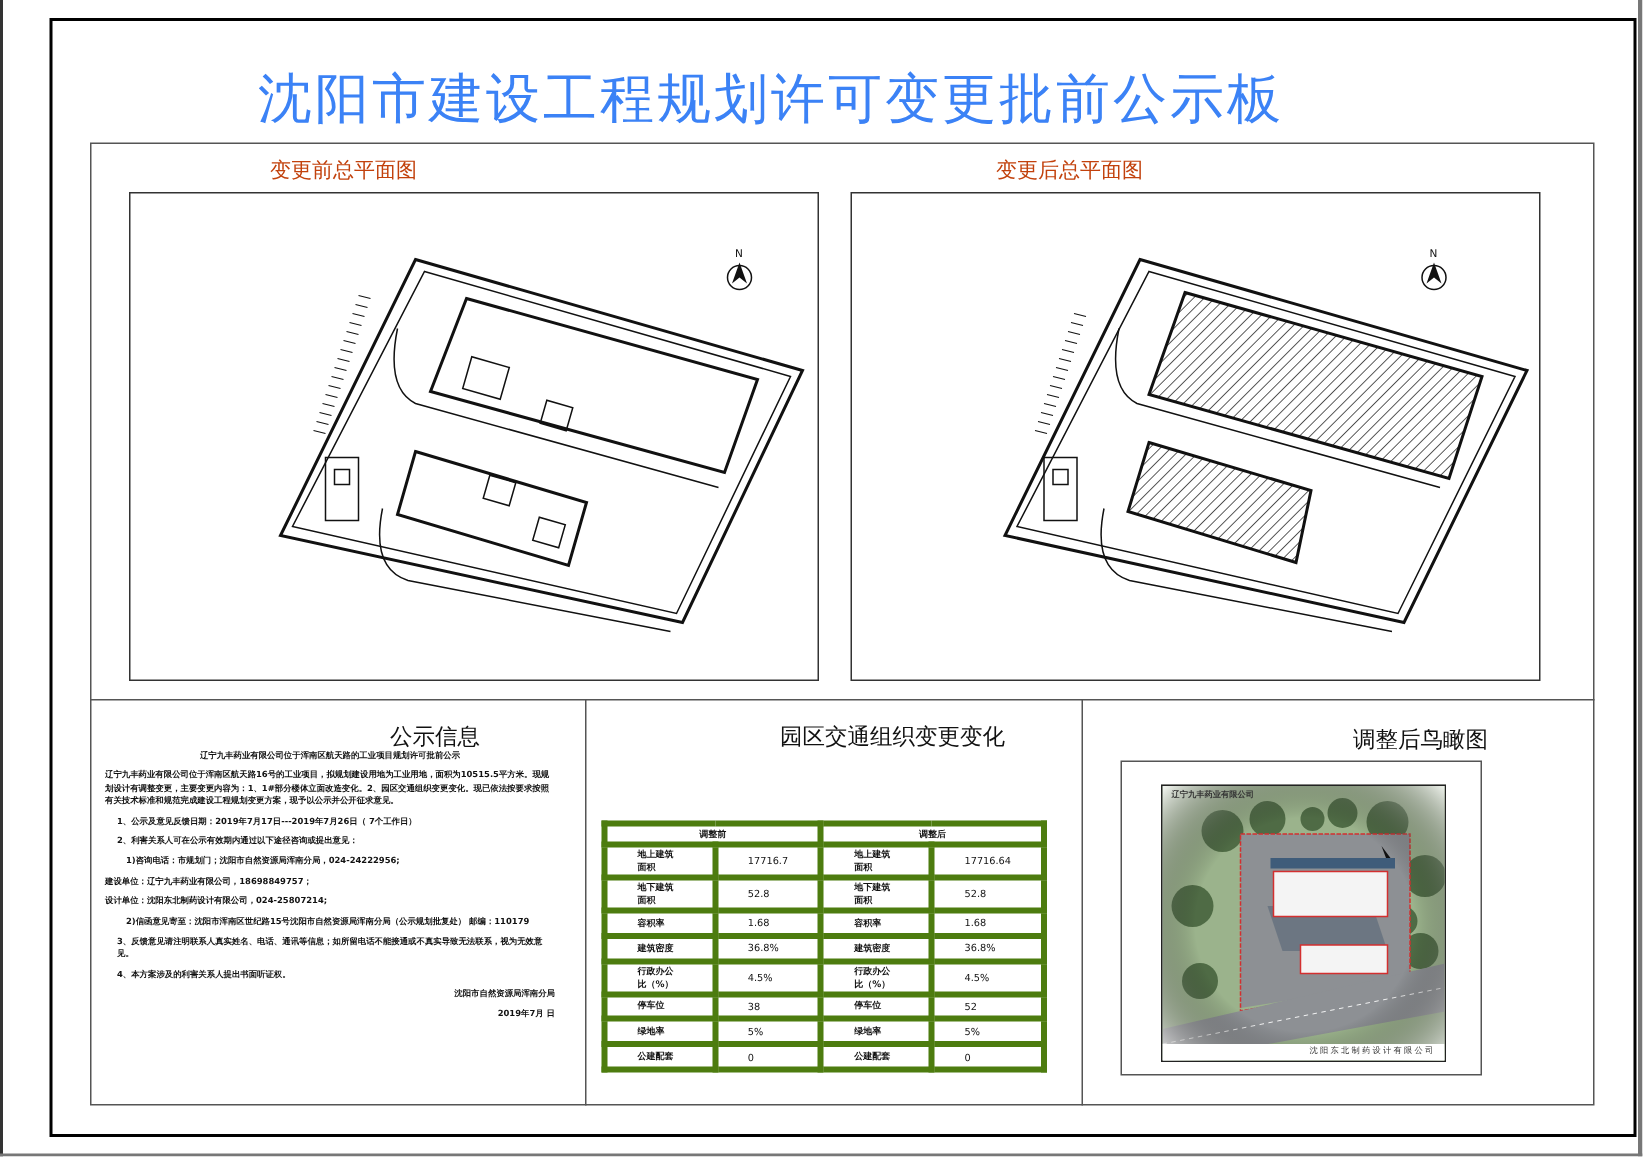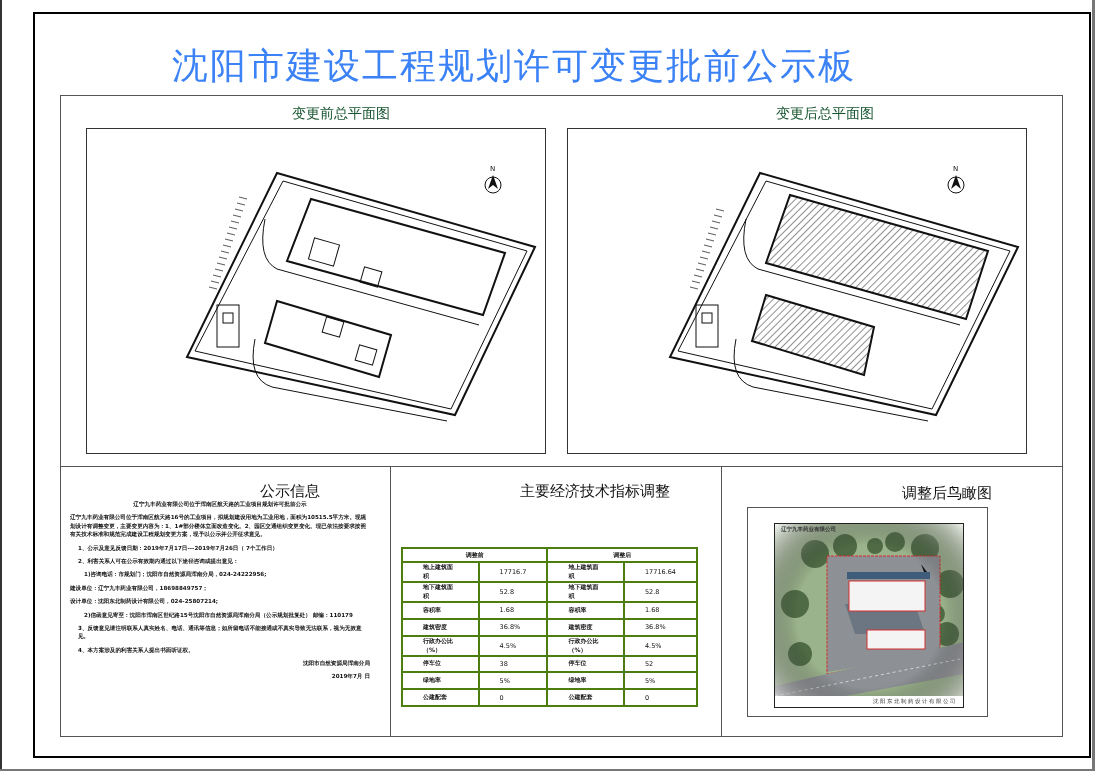--- a/index.html
+++ b/index.html
@@ -10,36 +10,36 @@
     .outer-right { position: absolute; right: 0; top: 0; width: 3px; height: 771px; background: #777; }
     .outer-bottom { position: absolute; left: 0; bottom: 0; width: 1095px; height: 2px; background: #777; }
 
     .board { position: absolute; left: 33px; top: 12px; width: 1058px; height: 746px; border: 2px solid #000; }
     .main-title { position: absolute; left: 172px; top: 42px; font-family: "DejaVu Serif", serif; font-size: 36px; letter-spacing: 2px; color: #3b82f6; font-weight: 300; }
 
     .inner { position: absolute; left: 60px; top: 95px; width: 1003px; height: 642px; border: 1px solid #555; }
     .hdiv { position: absolute; left: 60px; top: 466px; width: 1003px; height: 1px; background: #555; }
     .vdiv { position: absolute; top: 466px; width: 1px; height: 271px; background: #555; }
 
-    .panel-title { position: absolute; font-family: "DejaVu Serif", serif; font-size: 14px; color: #14532d; text-align: right; }
+    .panel-title { position: absolute; font-family: "DejaVu Serif", serif; font-size: 14px; color: #c2410c; text-align: left; }
     .plan-box { position: absolute; border: 1px solid #333; background: #fff; }
 
     .plan-svg { position: absolute; left: 0; top: 0; }
 
     .section-title { position: absolute; font-family: "DejaVu Serif", serif; font-size: 15px; text-align: right; }
 
     .notice { position: absolute; left: 70px; top: 500px; width: 300px; font-size: 5.6px; font-weight: bold; line-height: 1.5; }
     .notice .subtitle { text-align: center; margin-bottom: 5px; }
     .notice p { margin-bottom: 5px; }
     .notice .indent { padding-left: 8px; }
     .notice .indent2 { padding-left: 14px; }
     .notice .right { text-align: right; }
 
     table.kpi { position: absolute; left: 401px; top: 547px; width: 297px; border-collapse: collapse; font-size: 6.5px; }
-    table.kpi td { border: 2px solid #4d7c0f; height: 16.8px; padding: 0 20px; }
+    table.kpi td { border: 4px solid #4d7c0f; height: 16.8px; padding: 0 20px; }
     table.kpi td.lbl { font-weight: bold; font-size: 6px; }
     table.kpi td.hdr { text-align: center; font-weight: bold; font-size: 6px; height: 14px; }
 
     .aerial-frame { position: absolute; left: 747px; top: 507px; width: 241px; height: 210px; border: 1px solid #555; }
     .aerial-img { position: absolute; left: 774px; top: 523px; width: 190px; height: 185px; border: 1px solid #222; overflow: hidden; background: #c5ccc0; }
     .aerial-company { position: absolute; left: 6px; top: 2px; font-size: 5.5px; color: #333; font-weight: bold; }
     .aerial-footer { position: absolute; left: 0; bottom: 0; width: 100%; height: 11px; background: #fff; font-size: 5.5px; text-align: right; padding-right: 6px; line-height: 11px; letter-spacing: 1.5px; color: #333; }
   </style>
 </head>
 <body>
@@ -158,21 +158,21 @@
   <p class="indent2">1)咨询电话：市规划门；沈阳市自然资源局浑南分局，024-24222956;</p>
   <p>建设单位：辽宁九丰药业有限公司，18698849757；</p>
   <p>设计单位：沈阳东北制药设计有限公司，024-25807214;</p>
   <p class="indent2">2)信函意见寄至：沈阳市浑南区世纪路15号沈阳市自然资源局浑南分局（公示规划批复处）  邮编：110179</p>
   <p class="indent">3、反馈意见请注明联系人真实姓名、电话、通讯等信息；如所留电话不能接通或不真实导致无法联系，视为无效意见。</p>
   <p class="indent">4、本方案涉及的利害关系人提出书面听证权。</p>
   <p class="right">沈阳市自然资源局浑南分局</p>
   <p class="right">2019年7月  日</p>
 </div>
 
-<div class="section-title" style="left:450px;top:482px;width:220px;">主要经济技术指标调整</div>
+<div class="section-title" style="left:450px;top:482px;width:220px;">园区交通组织变更变化</div>
 <table class="kpi">
   <tbody>
       <tr>
     <td class="hdr" colspan="2">调整前</td>
     <td class="hdr" colspan="2">调整后</td>
   </tr>
   <tr>
     <td class="lbl">地上建筑面积</td>
     <td>17716.7</td>
     <td class="lbl">地上建筑面积</td>

